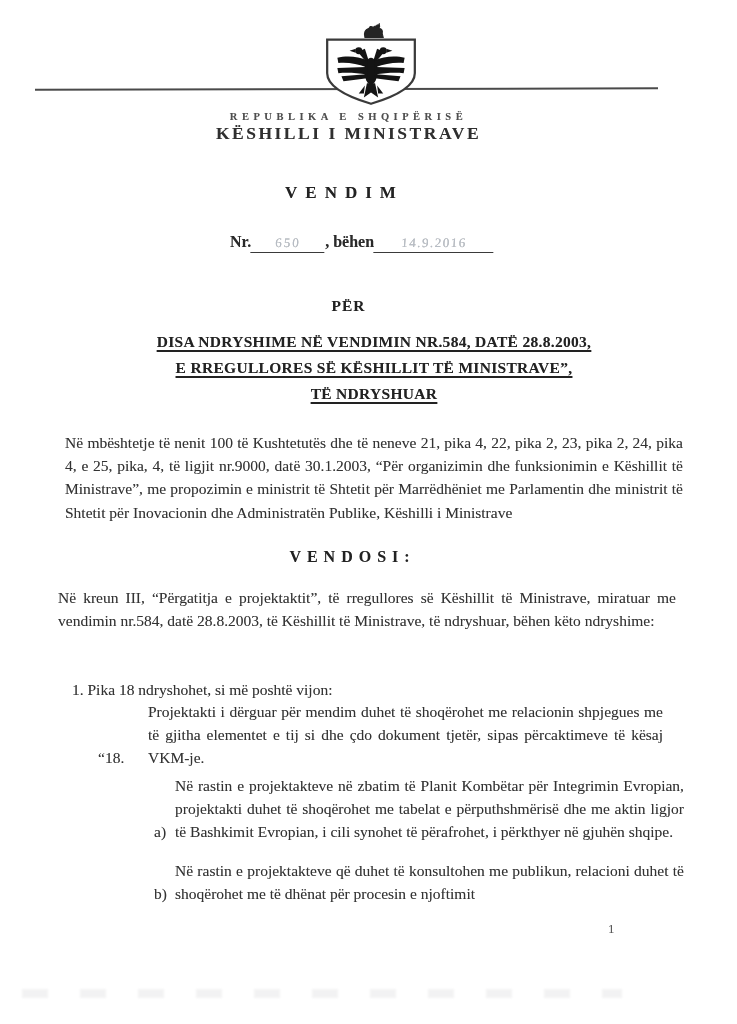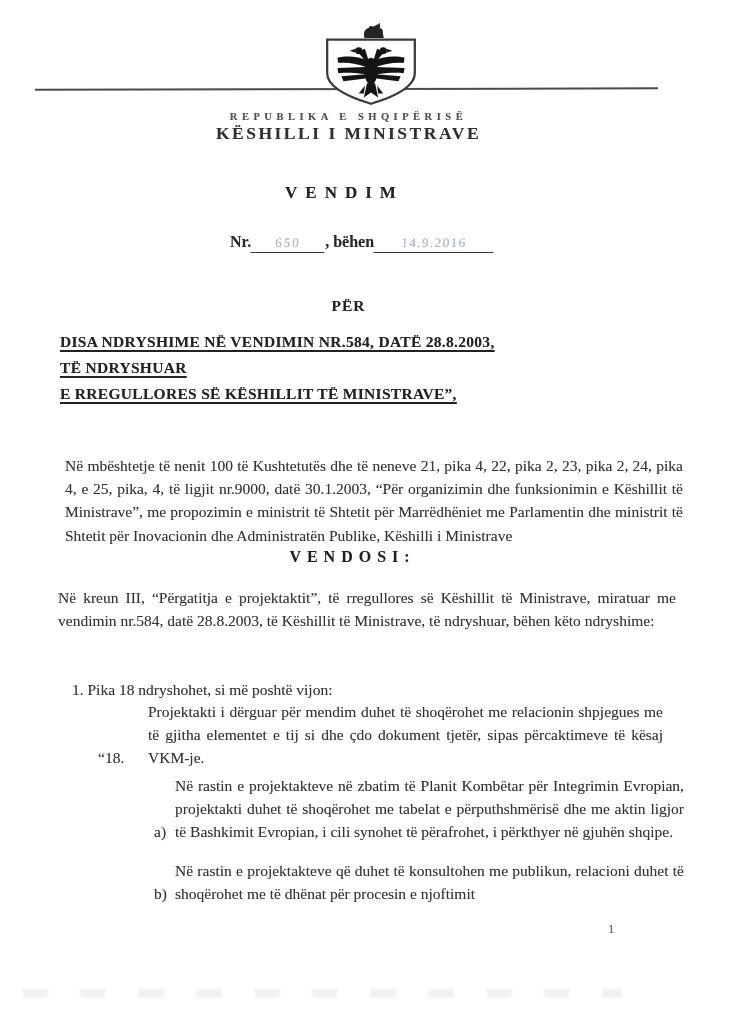--- a/index.html
+++ b/index.html
@@ -52,34 +52,34 @@
   .fill-nr{width:74px;}
   .fill-date{width:120px;letter-spacing:1.5px;}
 
   .per-heading{
     position:absolute;top:297px;left:0;width:737px;text-align:center;
     transform:translateX(-20px);
     font-size:15.5px;font-weight:bold;color:#222;letter-spacing:1px;
   }
 
   .title-block{
-    position:absolute;top:329px;left:60px;width:628px;
+    position:absolute;top:329px;left:60px;width:628px;text-align:center;
     font-size:15.5px;font-weight:bold;line-height:26px;color:#222;
     letter-spacing:0.3px;
   }
   .title-block .tline{
     text-decoration:underline;
     text-underline-offset:3px;
     text-decoration-thickness:1.5px;
   }
 
   .para{
     font-size:15.5px;line-height:23.2px;text-align:justify;color:#333;
   }
-  .preamble{position:absolute;top:454px;left:65px;width:618px;}
+  .preamble{position:absolute;top:431px;left:65px;width:618px;}
   .vendosi-heading{
     position:absolute;top:548px;left:0;width:737px;text-align:center;
     transform:translateX(-16px);
     font-size:16px;font-weight:bold;letter-spacing:6px;color:#222;
   }
   .intro{position:absolute;top:586px;left:58px;width:618px;}
 
   .item1{
     position:absolute;top:681px;left:72px;width:560px;
     font-size:15.5px;color:#333;
@@ -156,22 +156,22 @@
   <div class="vendim-heading">VENDIM</div>
 
   <div class="nr-row">
     <span>Nr.</span><span class="fill-line fill-nr">650</span><span>, bëhen</span><span class="fill-line fill-date">14.9.2016</span>
   </div>
 
   <div class="per-heading">PËR</div>
 
   <div class="title-block">
     <div class="tline">DISA NDRYSHIME NË VENDIMIN NR.584, DATË 28.8.2003,</div>
+    <div class="tline">E RREGULLORES SË KËSHILLIT TË MINISTRAVE”,</div>
     <div class="tline">TË NDRYSHUAR</div>
-    <div class="tline">E RREGULLORES SË KËSHILLIT TË MINISTRAVE”,</div>
   </div>
 
   <div class="para preamble">Në mbështetje të nenit 100 të Kushtetutës dhe të neneve 21, pika 4, 22, pika 2, 23, pika 2, 24, pika 4, e 25, pika, 4, të ligjit nr.9000, datë 30.1.2003, “Për organizimin dhe funksionimin e Këshillit të Ministrave”, me propozimin e ministrit të Shtetit për Marrëdhëniet me Parlamentin dhe ministrit të Shtetit për Inovacionin dhe Administratën Publike, Këshilli i Ministrave</div>
 
   <div class="vendosi-heading">VENDOSI:</div>
 
   <div class="para intro">Në kreun III, “Përgatitja e projektaktit”, të rregullores së Këshillit të Ministrave, miratuar me vendimin nr.584, datë 28.8.2003, të Këshillit të Ministrave, të ndryshuar, bëhen këto ndryshime:</div>
 
   <div class="item1">1. Pika 18 ndryshohet, si më poshtë vijon:</div>
 

